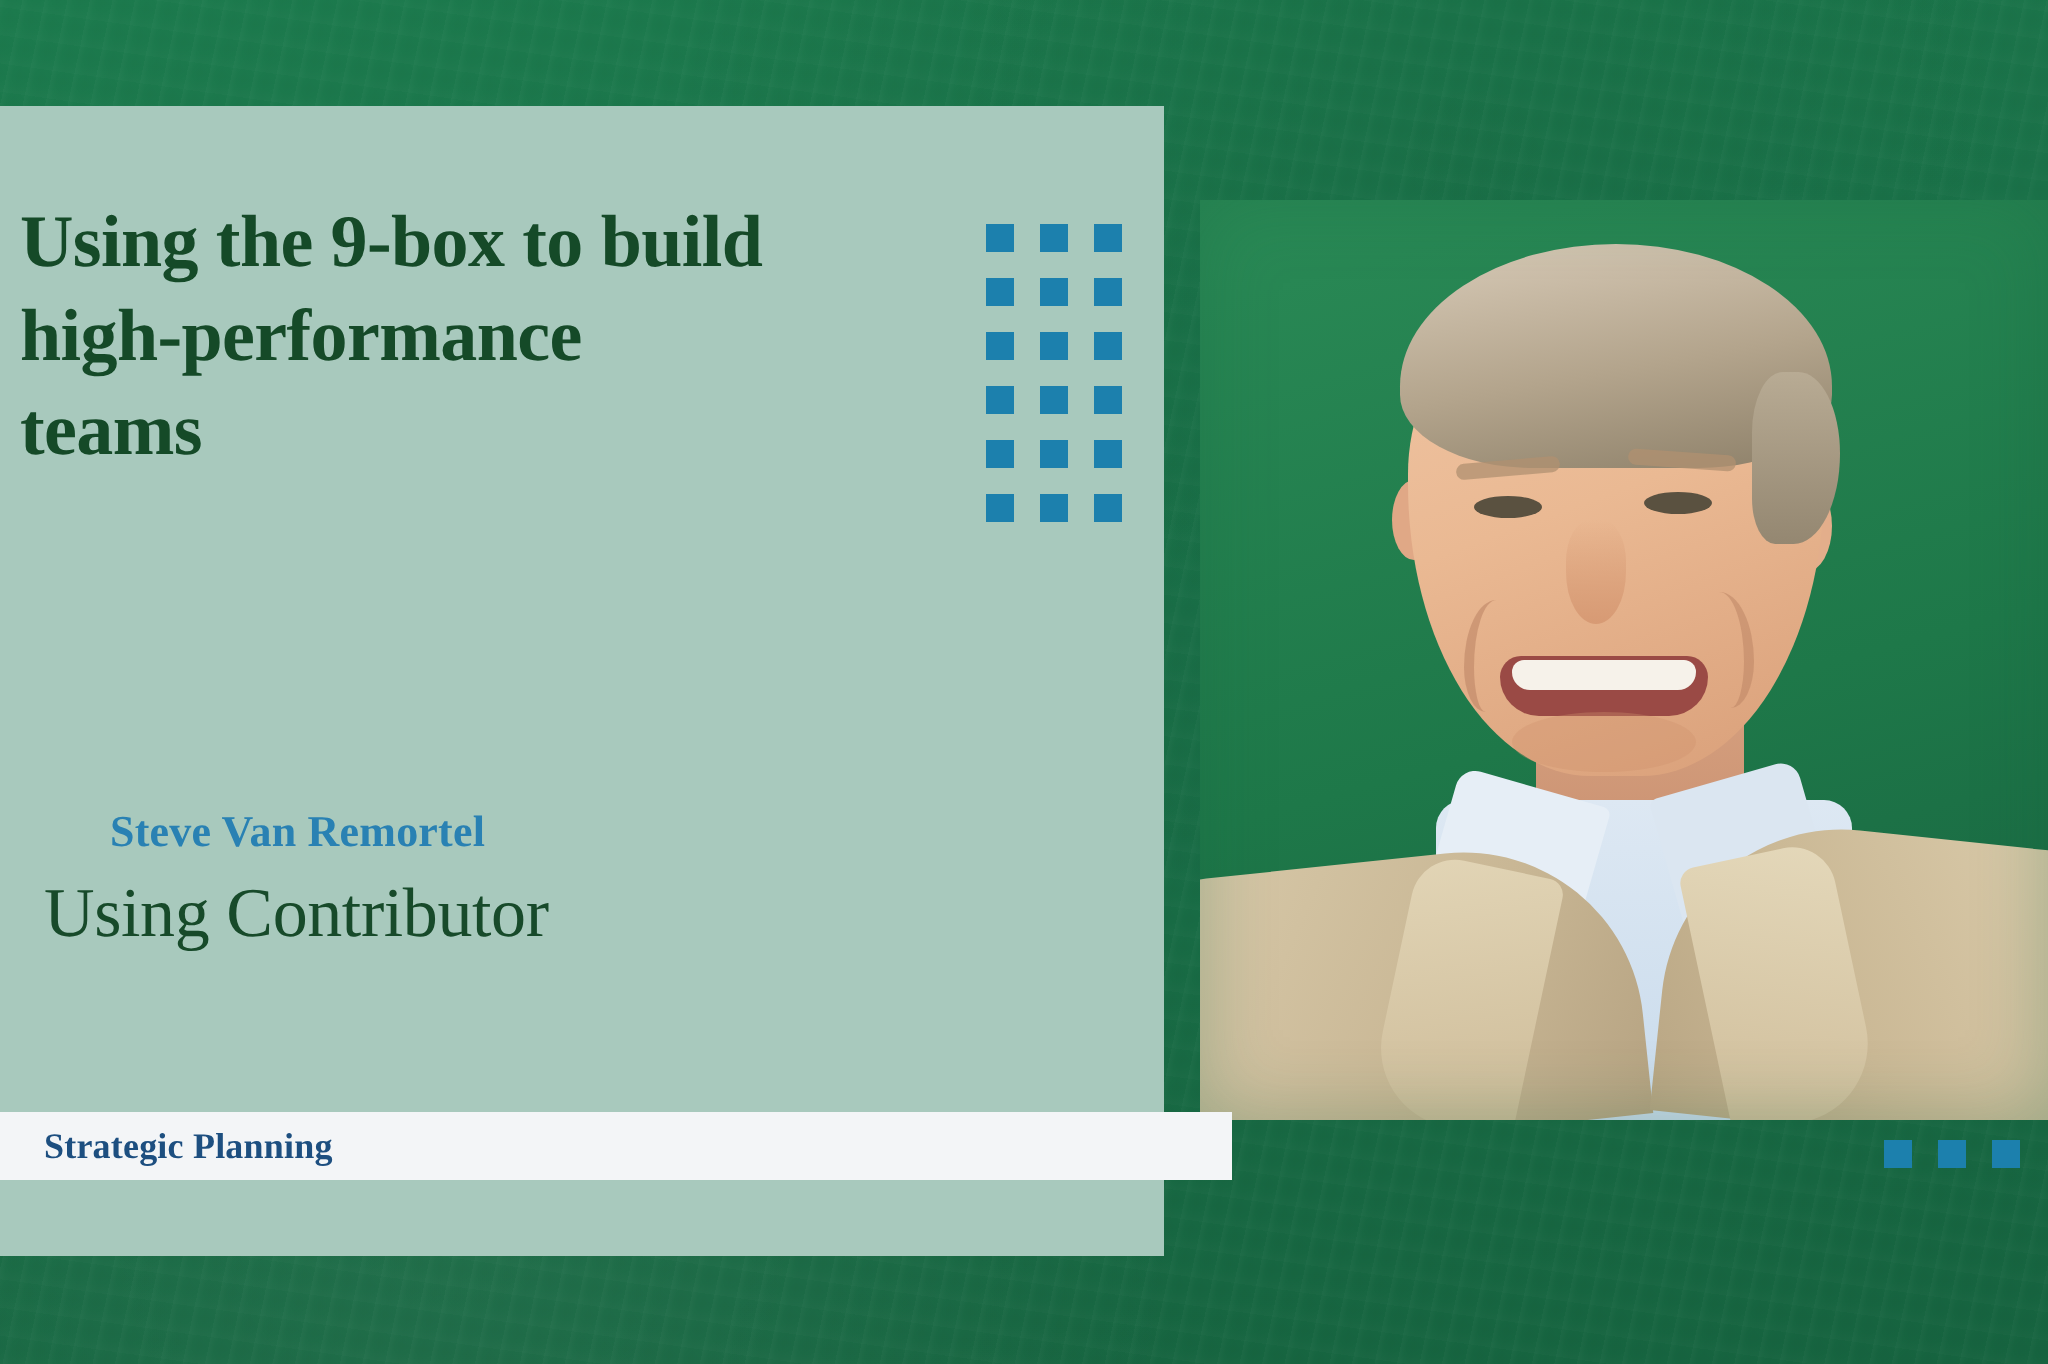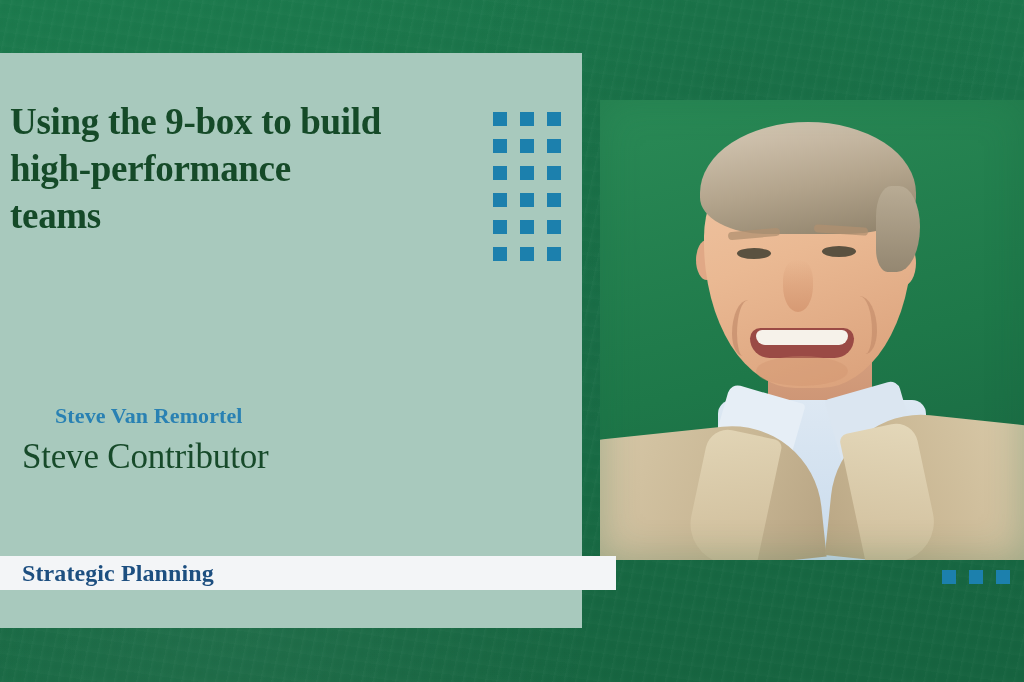--- a/index.html
+++ b/index.html
@@ -98,21 +98,21 @@
     top: 556px;
     width: 616px;
     height: 34px;
     background: #f3f5f7;
   }
   .cat-label {
     position: absolute;
     left: 22px;
     top: 561px;
     color: #1d4f80;
-    font-size: 24px;
+    font-size: 18px;
     font-weight: 700;
     line-height: 24px;
     letter-spacing: .1px;
   }
 
   
   .corner-dots {
     position: absolute;
     left: 942px;
     top: 570px;
@@ -326,21 +326,21 @@
     <div class="dot"></div>
     <div class="dot"></div>
     <div class="dot"></div>
     <div class="dot"></div>
     <div class="dot"></div>
     <div class="dot"></div>
   </div>
 
   <div class="byline">
     <span class="byline-name">Steve Van Remortel</span>
-    <span class="byline-role">Steve Contributor</span>
+    <span class="byline-role">Using Contributor</span>
   </div>
 
   <div class="cat-bar"></div>
   <div class="cat-label">Strategic Planning</div>
 
   <div class="corner-dots">
     <div class="dot"></div>
     <div class="dot"></div>
     <div class="dot"></div>
   </div>

